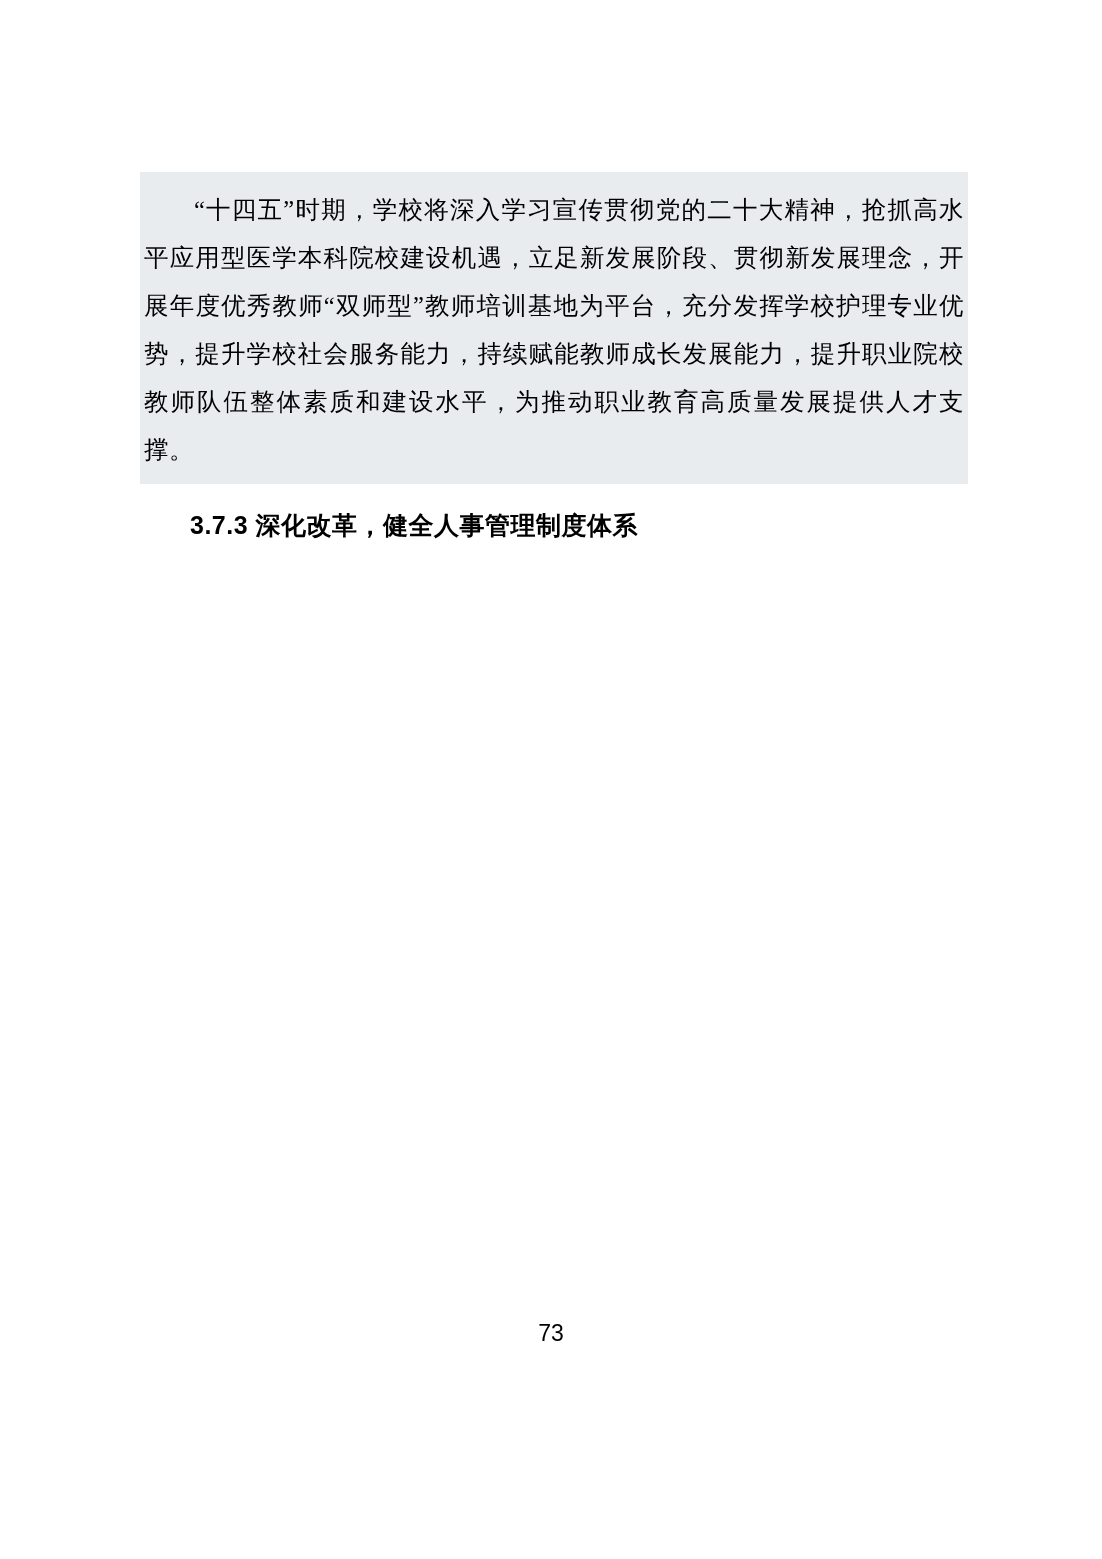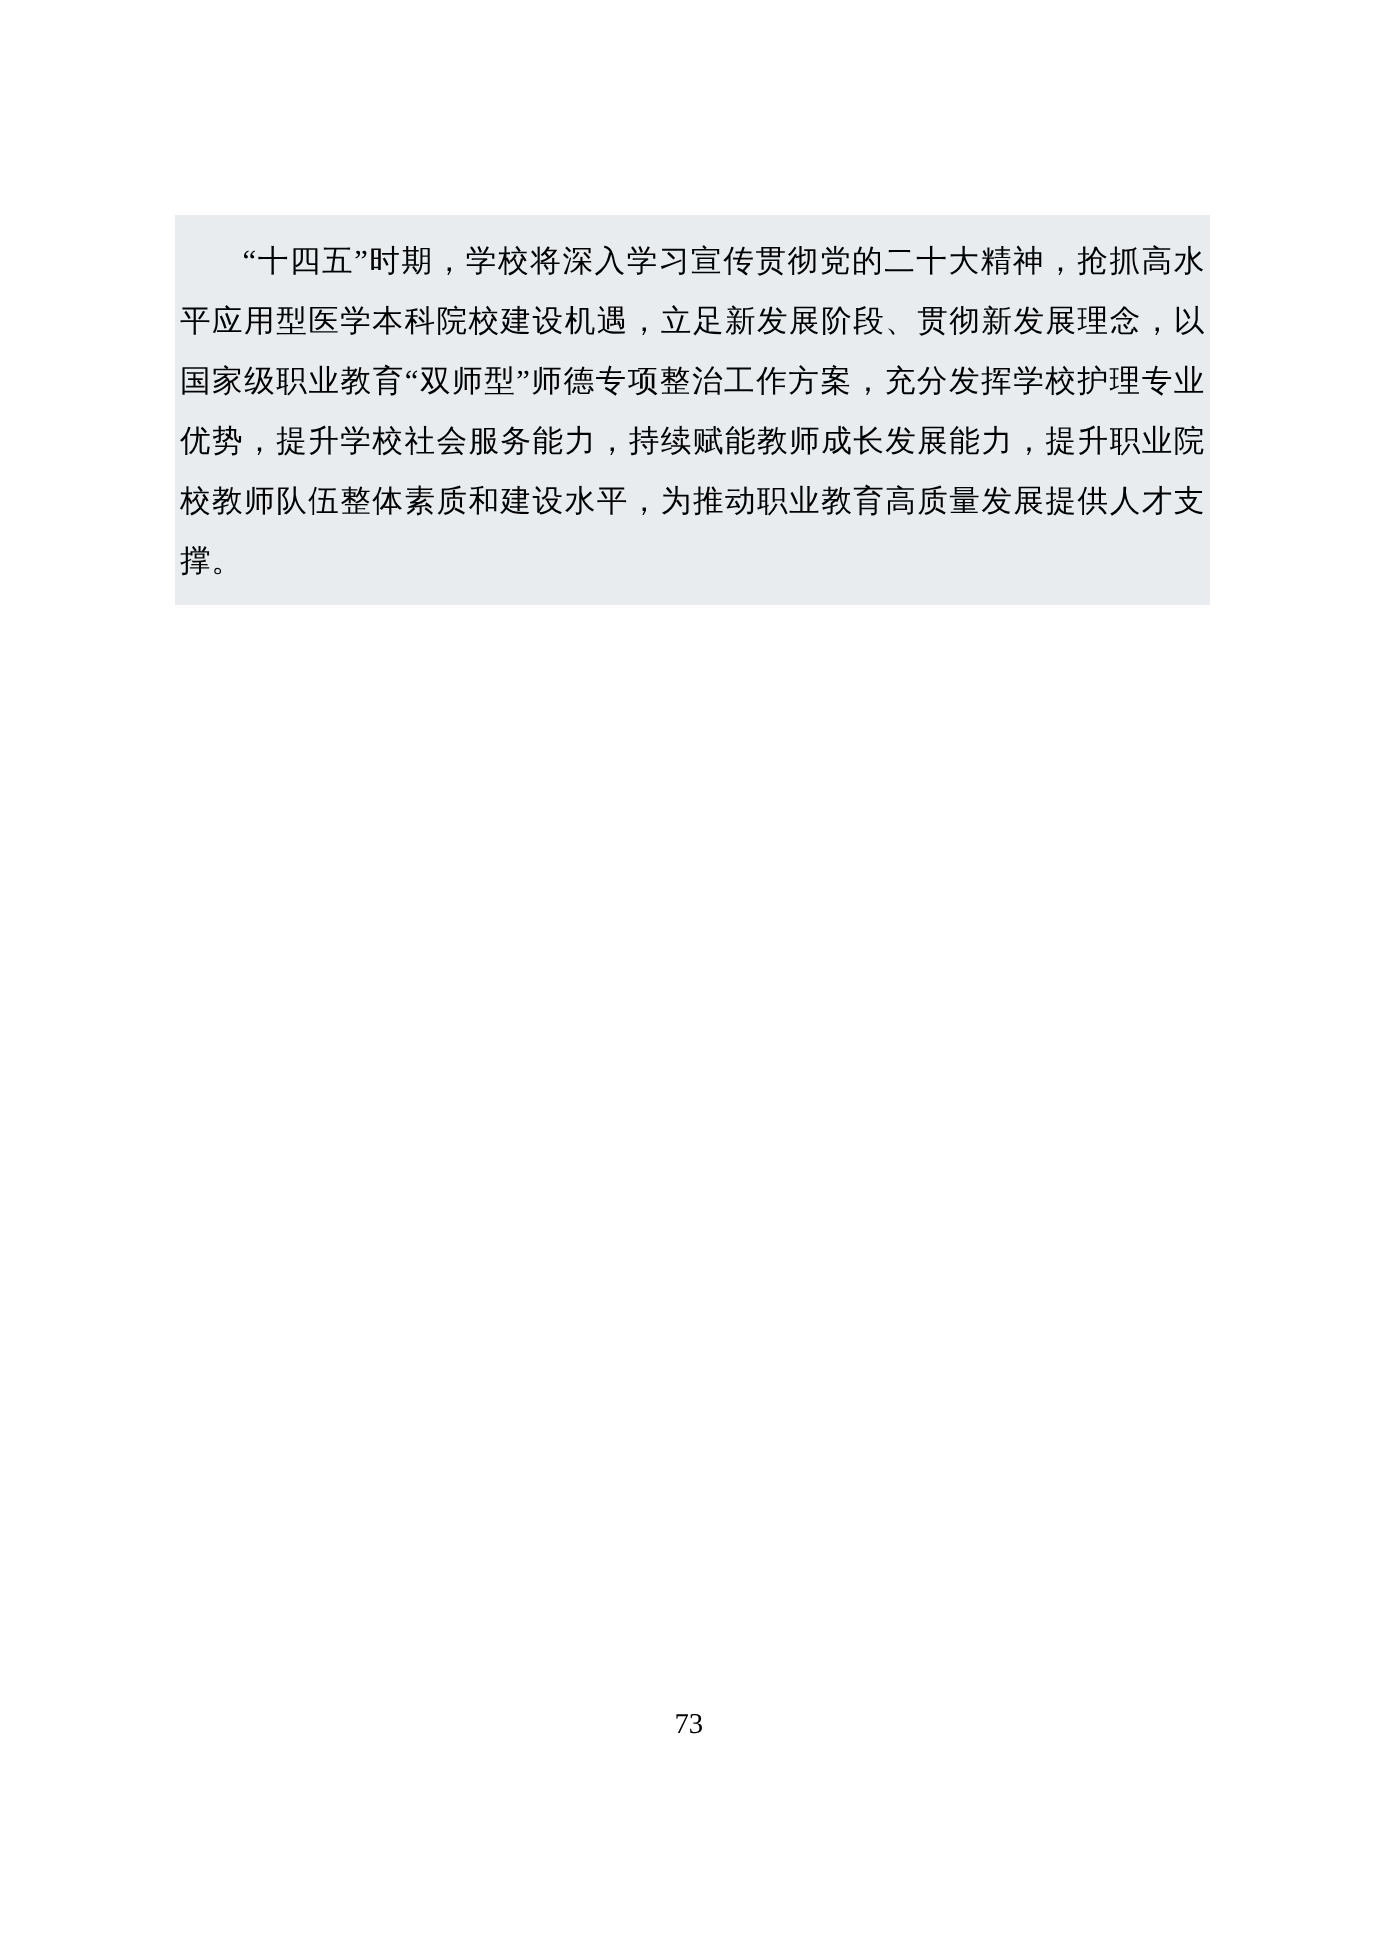--- a/index.html
+++ b/index.html
@@ -56,37 +56,38 @@
     text-indent: 50px;
     font-family: "Liberation Sans", sans-serif;
     letter-spacing: 0.5px;
   }
   .para-gap {
     margin-top: 2px;
   }
   .page-number {
     position: absolute;
     left: 0;
-    top: 1366px;
+    top: 1320px;
     width: 1102px;
     text-align: center;
     font-size: 23px;
-    font-family: Liberation Serif, serif;
+    font-family: Liberation Sans, sans-serif;
   }
 </style>
 </head>
 <body>
 
 <div class="page">
   <div class="content">
 
     <div class="highlight-block">
-      <p class="body-text indent">“十四五”时期，学校将深入学习宣传贯彻党的二十大精神，抢抓高水平应用型医学本科院校建设机遇，立足新发展阶段、贯彻新发展理念，以国家级职业教育“双师型”师德专项整治工作方案，充分发挥学校护理专业优势，提升学校社会服务能力，持续赋能教师成长发展能力，提升职业院校教师队伍整体素质和建设水平，为推动职业教育高质量发展提供人才支撑。</p>
+      <p class="body-text indent">“十四五”时期，学校将深入学习宣传贯彻党的二十大精神，抢抓高水平应用型医学本科院校建设机遇，立足新发展阶段、贯彻新发展理念，开展年度优秀教师“双师型”教师培训基地为平台，充分发挥学校护理专业优势，提升学校社会服务能力，持续赋能教师成长发展能力，提升职业院校教师队伍整体素质和建设水平，为推动职业教育高质量发展提供人才支撑。</p>
     </div>
 
+    <h3 class="heading">3.7.3  深化改革，健全人事管理制度体系</h3>
 
 
 
 
   </div>
 
   <div class="page-number">73</div>
 </div>
 
 </body></html>

